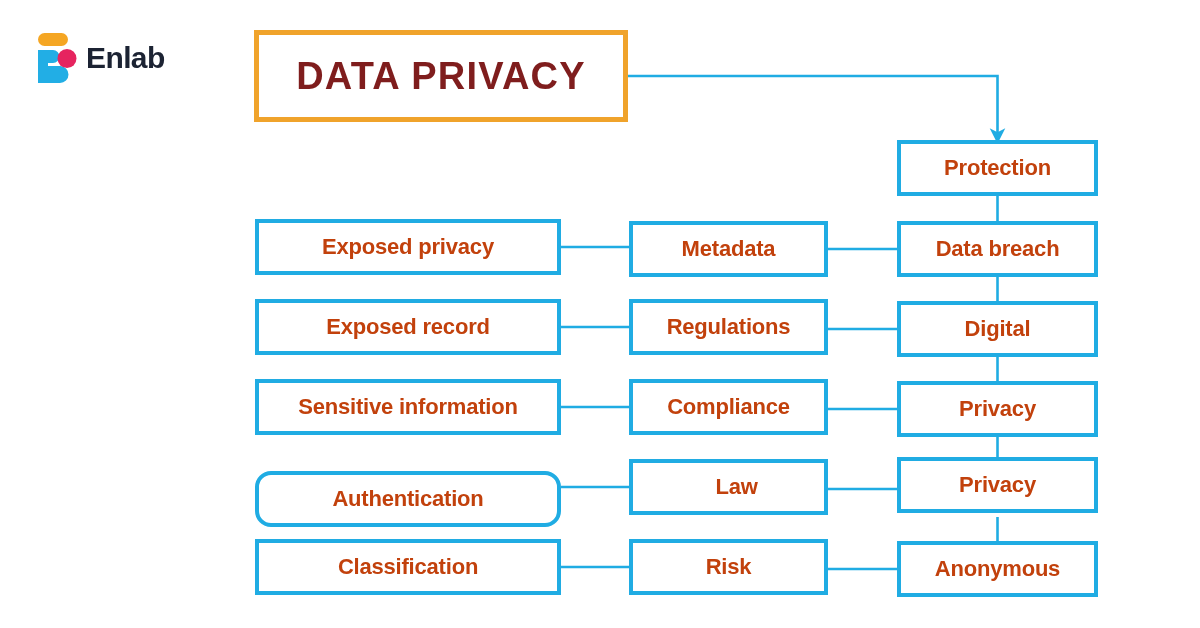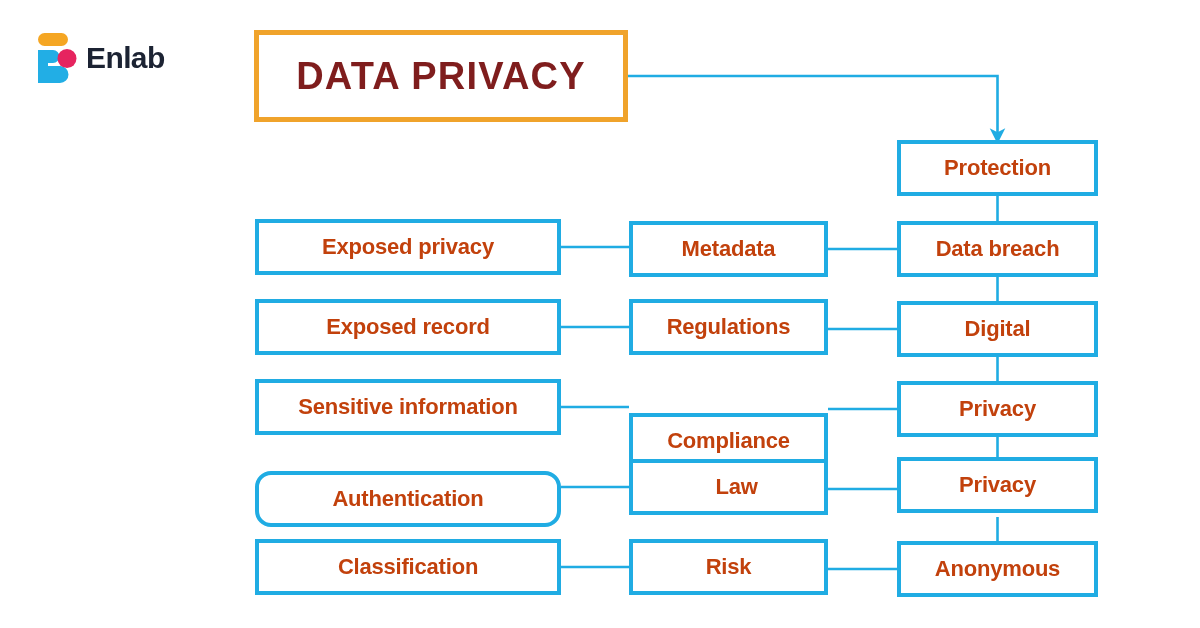--- a/index.html
+++ b/index.html
@@ -174,21 +174,21 @@
   <div class="node col-right" style="top:541px;">
     <span class="node-label">Anonymous</span>
   </div>
 
   <div class="node col-mid" style="top:221px;">
     <span class="node-label">Metadata</span>
   </div>
   <div class="node col-mid" style="top:299px;">
     <span class="node-label">Regulations</span>
   </div>
-  <div class="node col-mid" style="top:379px;margin-top:34px;">
+  <div class="node col-mid" style="top:379px;">
     <span class="node-label">Compliance</span>
   </div>
   <div class="node col-mid" style="top:459px;padding-left:16px;">
     <span class="node-label">Law</span>
   </div>
   <div class="node col-mid" style="top:539px;">
     <span class="node-label">Risk</span>
   </div>
 
   <div class="node col-left" style="top:219px;">

